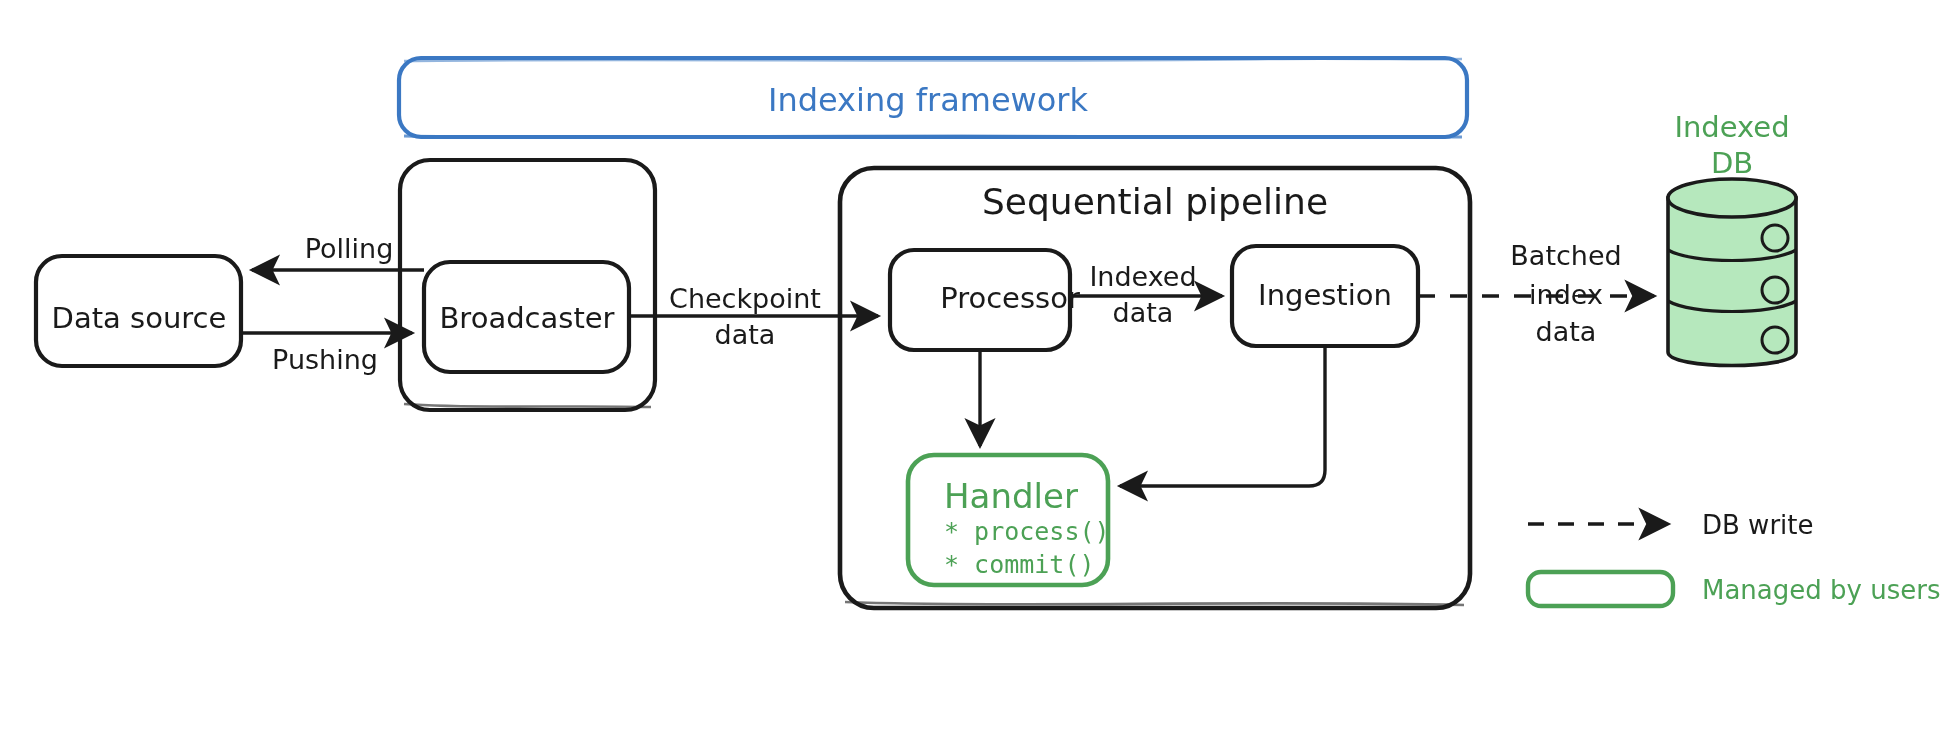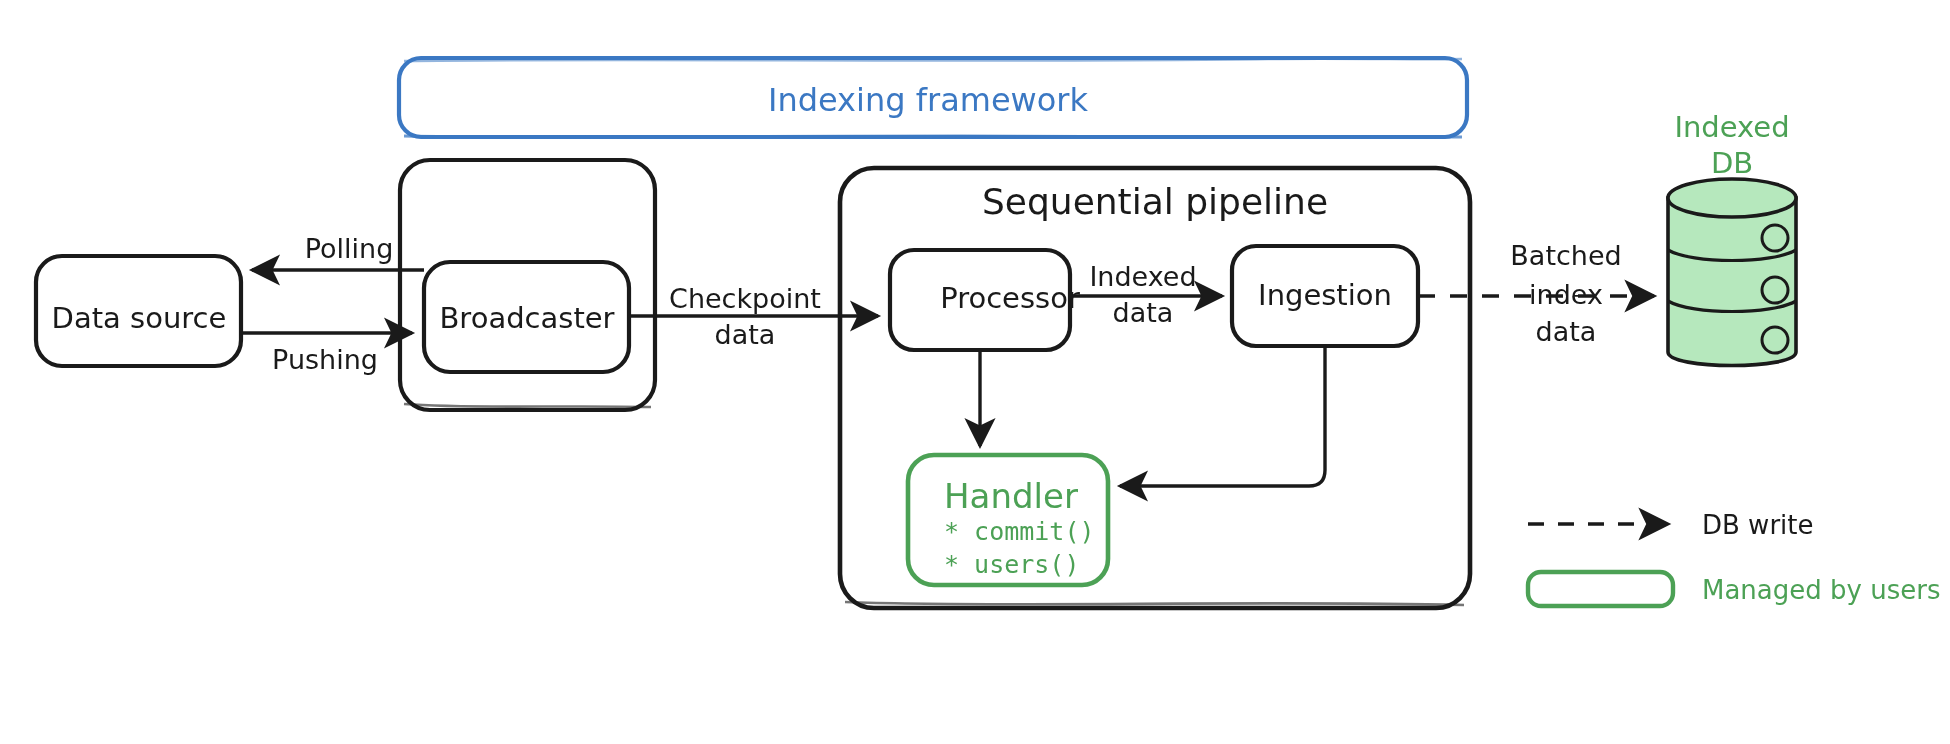--- a/index.html
+++ b/index.html
@@ -195,22 +195,22 @@
   <div class="lbl center edge-text" style="left:745px; top:335px;">data</div>
 
   <div class="lbl center edge-text" style="left:1143px; top:277px;">Indexed</div>
   <div class="lbl center edge-text" style="left:1143px; top:313px;">data</div>
 
   <div class="lbl center edge-text" style="left:1566px; top:256px;">Batched</div>
   <div class="lbl center edge-text" style="left:1566px; top:295px;">index</div>
   <div class="lbl center edge-text" style="left:1566px; top:332px;">data</div>
 
   <div class="lbl handler-title" style="left:944px; top:477px;">Handler</div>
-  <div class="lbl handler-method" style="left:944px; top:518px;">* commit()</div>
-  <div class="lbl handler-method" style="left:944px; top:551px;">* users()</div>
+  <div class="lbl handler-method" style="left:944px; top:518px;">* process()</div>
+  <div class="lbl handler-method" style="left:944px; top:551px;">* commit()</div>
 
   <div class="lbl center db-label" style="left:1732px; top:127px;">Indexed</div>
   <div class="lbl center db-label" style="left:1732px; top:163px;">DB</div>
 
   <div class="lbl legend-text" style="left:1702px; top:511px;">DB write</div>
 
   <div class="lbl legend-text green-text" style="left:1702px; top:576px;">Managed by users</div>
 
 </div>
 

